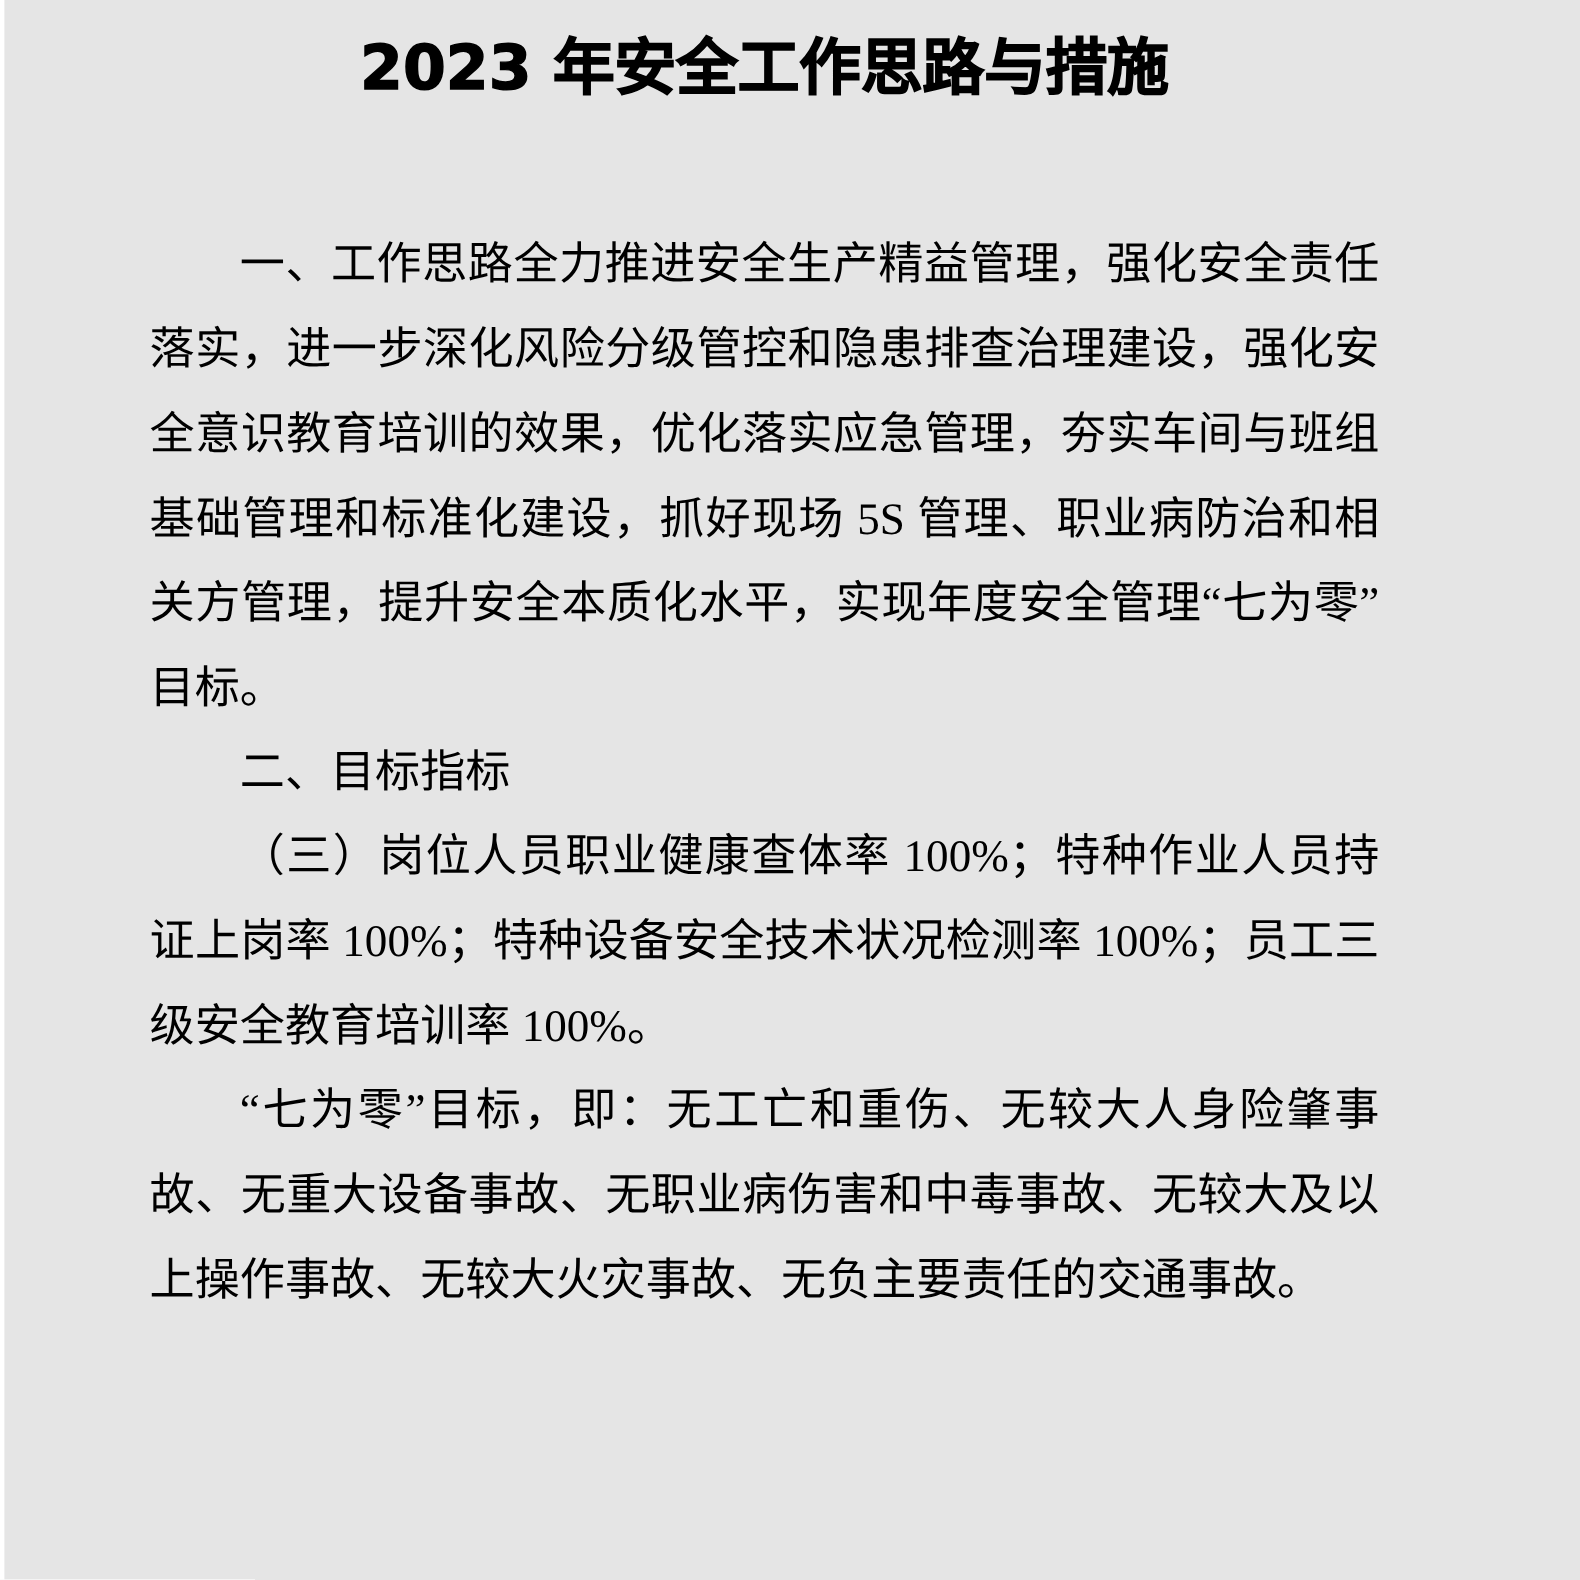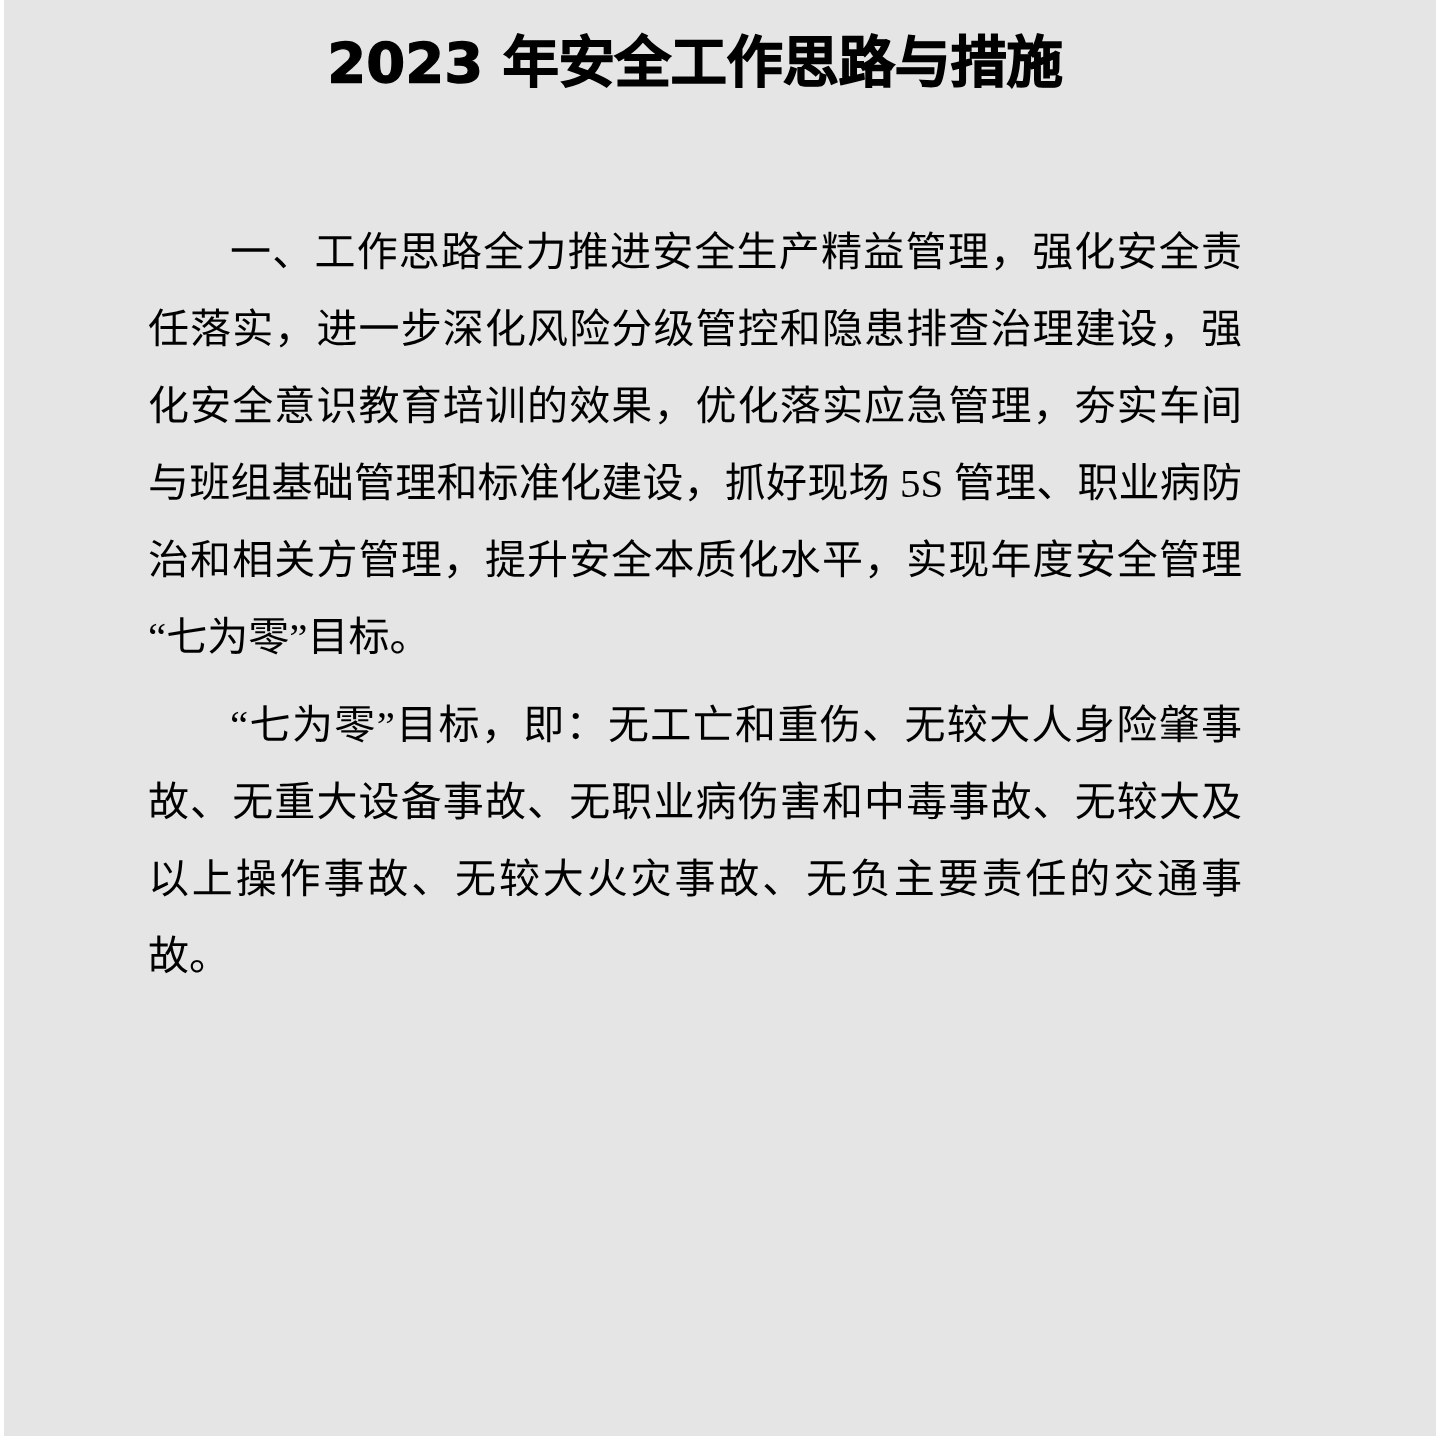--- a/index.html
+++ b/index.html
@@ -43,31 +43,33 @@
     position: absolute;
     top: 202px;
     left: 132px;
     width: 1118px;
     font-size: 41px;
     line-height: 76.9px;
     text-align: justify;
     text-justify: inter-character;
   }
   .doc-body p {
-    margin: 12px;
+    margin: 0;
     padding: 0;
     text-indent: 2em;
     text-align: justify;
     text-justify: inter-character;
     word-break: normal;
   }
 </style>
 </head>
 <body>
 
 <div class="page">
   <h1 class="doc-title">2023 年安全工作思路与措施</h1>
 
   <div class="doc-body">
     <p>一、工作思路全力推进安全生产精益管理，强化安全责任落实，进一步深化风险分级管控和隐患排查治理建设，强化安全意识教育培训的效果，优化落实应急管理，夯实车间与班组基础管理和标准化建设，抓好现场 5S 管理、职业病防治和相关方管理，提升安全本质化水平，实现年度安全管理“七为零”目标。</p>
+    <p>二、目标指标</p>
+    <p>（三）岗位人员职业健康查体率 100%；特种作业人员持证上岗率 100%；特种设备安全技术状况检测率 100%；员工三级安全教育培训率 100%。</p>
     <p>“七为零”目标，即：无工亡和重伤、无较大人身险肇事故、无重大设备事故、无职业病伤害和中毒事故、无较大及以上操作事故、无较大火灾事故、无负主要责任的交通事故。</p>
   </div>
 </div>
 
 </body></html>

